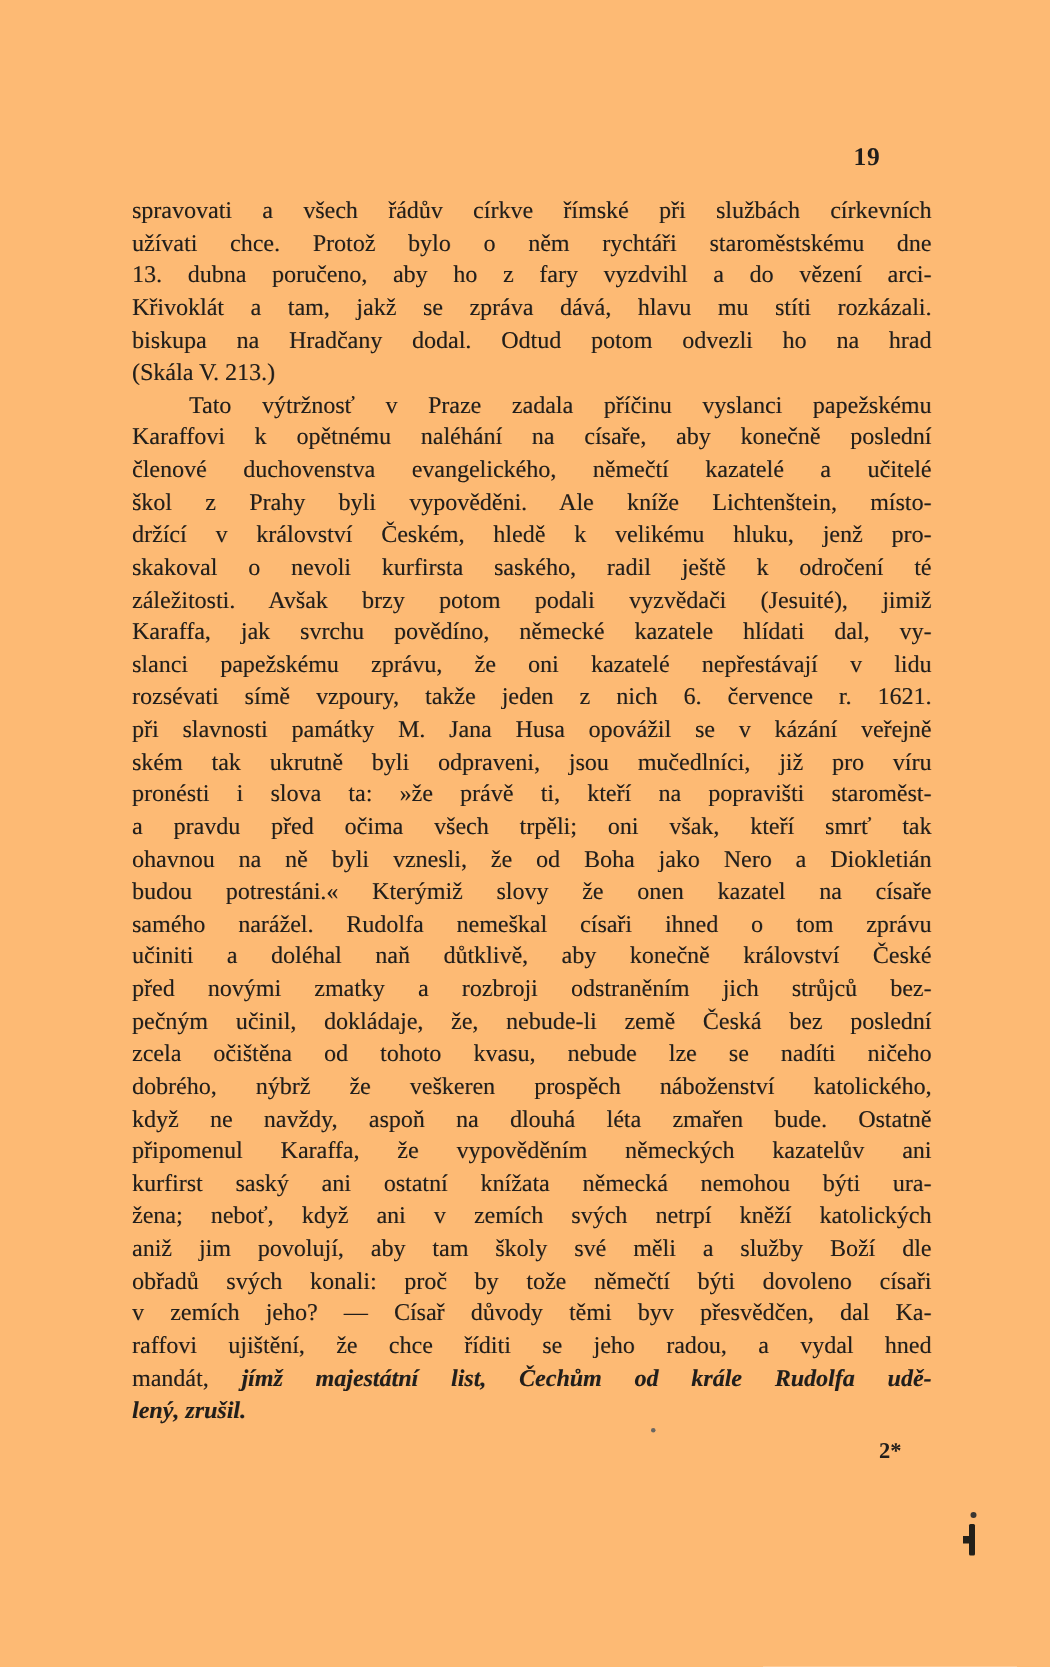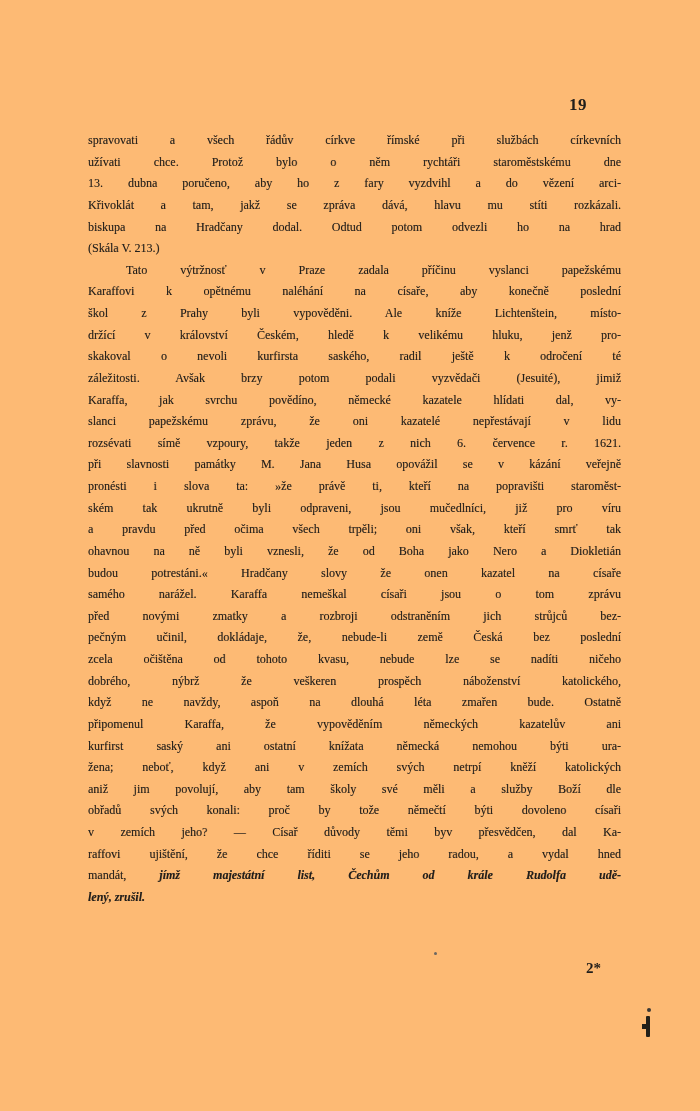--- a/index.html
+++ b/index.html
@@ -14,21 +14,21 @@
     background: #fdba74;
     color: #211e1b;
     overflow: hidden;
   }
   .pagenum {
     position: absolute; left: 569px; top: 95px;
     font-size: 17px; font-weight: 700; letter-spacing: 0.5px;
   }
   .textblock {
     position: absolute; left: 88px; top: 130px; width: 533px;
-    font-size: 12px; line-height: 21.62px;
+    font-size: 16px; line-height: 21.62px;
     text-shadow: 0.3px 0 0 rgba(20,16,12,0.35);
   }
   .line { text-align: justify; text-align-last: justify; }
   .line.noj { text-align: center; text-align-last: left; }
   .line.indent { text-indent: 38px; }
   .it { font-style: italic; font-weight: 600; margin-top: 20px; }
   .sig {
     position: absolute; left: 586px; top: 960px;
     font-size: 15px; font-weight: 700;
   }
@@ -61,34 +61,36 @@
 
   <div class="textblock" id="text-block">
       <div class="line"><span>spravovati a všech řádův církve římské při službách církevních</span></div>
       <div class="line"><span>užívati chce. Protož bylo o něm rychtáři staroměstskému dne</span></div>
       <div class="line"><span>13. dubna poručeno, aby ho z fary vyzdvihl a do vězení arci-</span></div>
       <div class="line"><span>Křivoklát a tam, jakž se zpráva dává, hlavu mu stíti rozkázali.</span></div>
       <div class="line"><span>biskupa na Hradčany dodal. Odtud potom odvezli ho na hrad</span></div>
       <div class="line noj"><span>(Skála V. 213.)</span></div>
       <div class="line indent"><span>Tato výtržnosť v Praze zadala příčinu vyslanci papežskému</span></div>
       <div class="line"><span>Karaffovi k opětnému naléhání na císaře, aby konečně poslední</span></div>
+      <div class="line"><span>členové duchovenstva evangelického, němečtí kazatelé a učitelé</span></div>
       <div class="line"><span>škol z Prahy byli vypověděni. Ale kníže Lichtenštein, místo-</span></div>
       <div class="line"><span>držící v království Českém, hledě k velikému hluku, jenž pro-</span></div>
       <div class="line"><span>skakoval o nevoli kurfirsta saského, radil ještě k odročení té</span></div>
       <div class="line"><span>záležitosti. Avšak brzy potom podali vyzvědači (Jesuité), jimiž</span></div>
       <div class="line"><span>Karaffa, jak svrchu povědíno, německé kazatele hlídati dal, vy-</span></div>
       <div class="line"><span>slanci papežskému zprávu, že oni kazatelé nepřestávají v lidu</span></div>
       <div class="line"><span>rozsévati símě vzpoury, takže jeden z nich 6. července r. 1621.</span></div>
       <div class="line"><span>při slavnosti památky M. Jana Husa opovážil se v kázání veřejně</span></div>
+      <div class="line"><span>ském tak ukrutně byli odpraveni, jsou mučedlníci, již pro víru</span></div>
       <div class="line"><span>pronésti i slova ta: »že právě ti, kteří na popravišti staroměst-</span></div>
-      <div class="line"><span>ském tak ukrutně byli odpraveni, jsou mučedlníci, již pro víru</span></div>
       <div class="line"><span>a pravdu před očima všech trpěli; oni však, kteří smrť tak</span></div>
       <div class="line"><span>ohavnou na ně byli vznesli, že od Boha jako Nero a Diokletián</span></div>
-      <div class="line"><span>budou potrestáni.« Hradčany slovy že onen kazatel na císaře</span></div>
-      <div class="line"><span>samého narážel. Karaffa nemeškal císaři jsou o tom zprávu</span></div>
+      <div class="line"><span>budou potrestáni.« Kterýmiž slovy že onen kazatel na císaře</span></div>
+      <div class="line"><span>samého narážel. Rudolfa nemeškal císaři ihned o tom zprávu</span></div>
+      <div class="line"><span>učiniti a doléhal naň důtklivě, aby konečně království České</span></div>
       <div class="line"><span>před novými zmatky a rozbroji odstraněním jich strůjců bez-</span></div>
       <div class="line"><span>pečným učinil, dokládaje, že, nebude-li země Česká bez poslední</span></div>
       <div class="line"><span>zcela očištěna od tohoto kvasu, nebude lze se nadíti ničeho</span></div>
       <div class="line"><span>dobrého, nýbrž že veškeren prospěch náboženství katolického,</span></div>
       <div class="line"><span>když ne navždy, aspoň na dlouhá léta zmařen bude. Ostatně</span></div>
       <div class="line"><span>připomenul Karaffa, že vypověděním německých kazatelův ani</span></div>
       <div class="line"><span>kurfirst saský ani ostatní knížata německá nemohou býti ura-</span></div>
       <div class="line"><span>žena; neboť, když ani v zemích svých netrpí kněží katolických</span></div>
       <div class="line"><span>aniž jim povolují, aby tam školy své měli a služby Boží dle</span></div>
       <div class="line"><span>obřadů svých konali: proč by tože němečtí býti dovoleno císaři</span></div>

